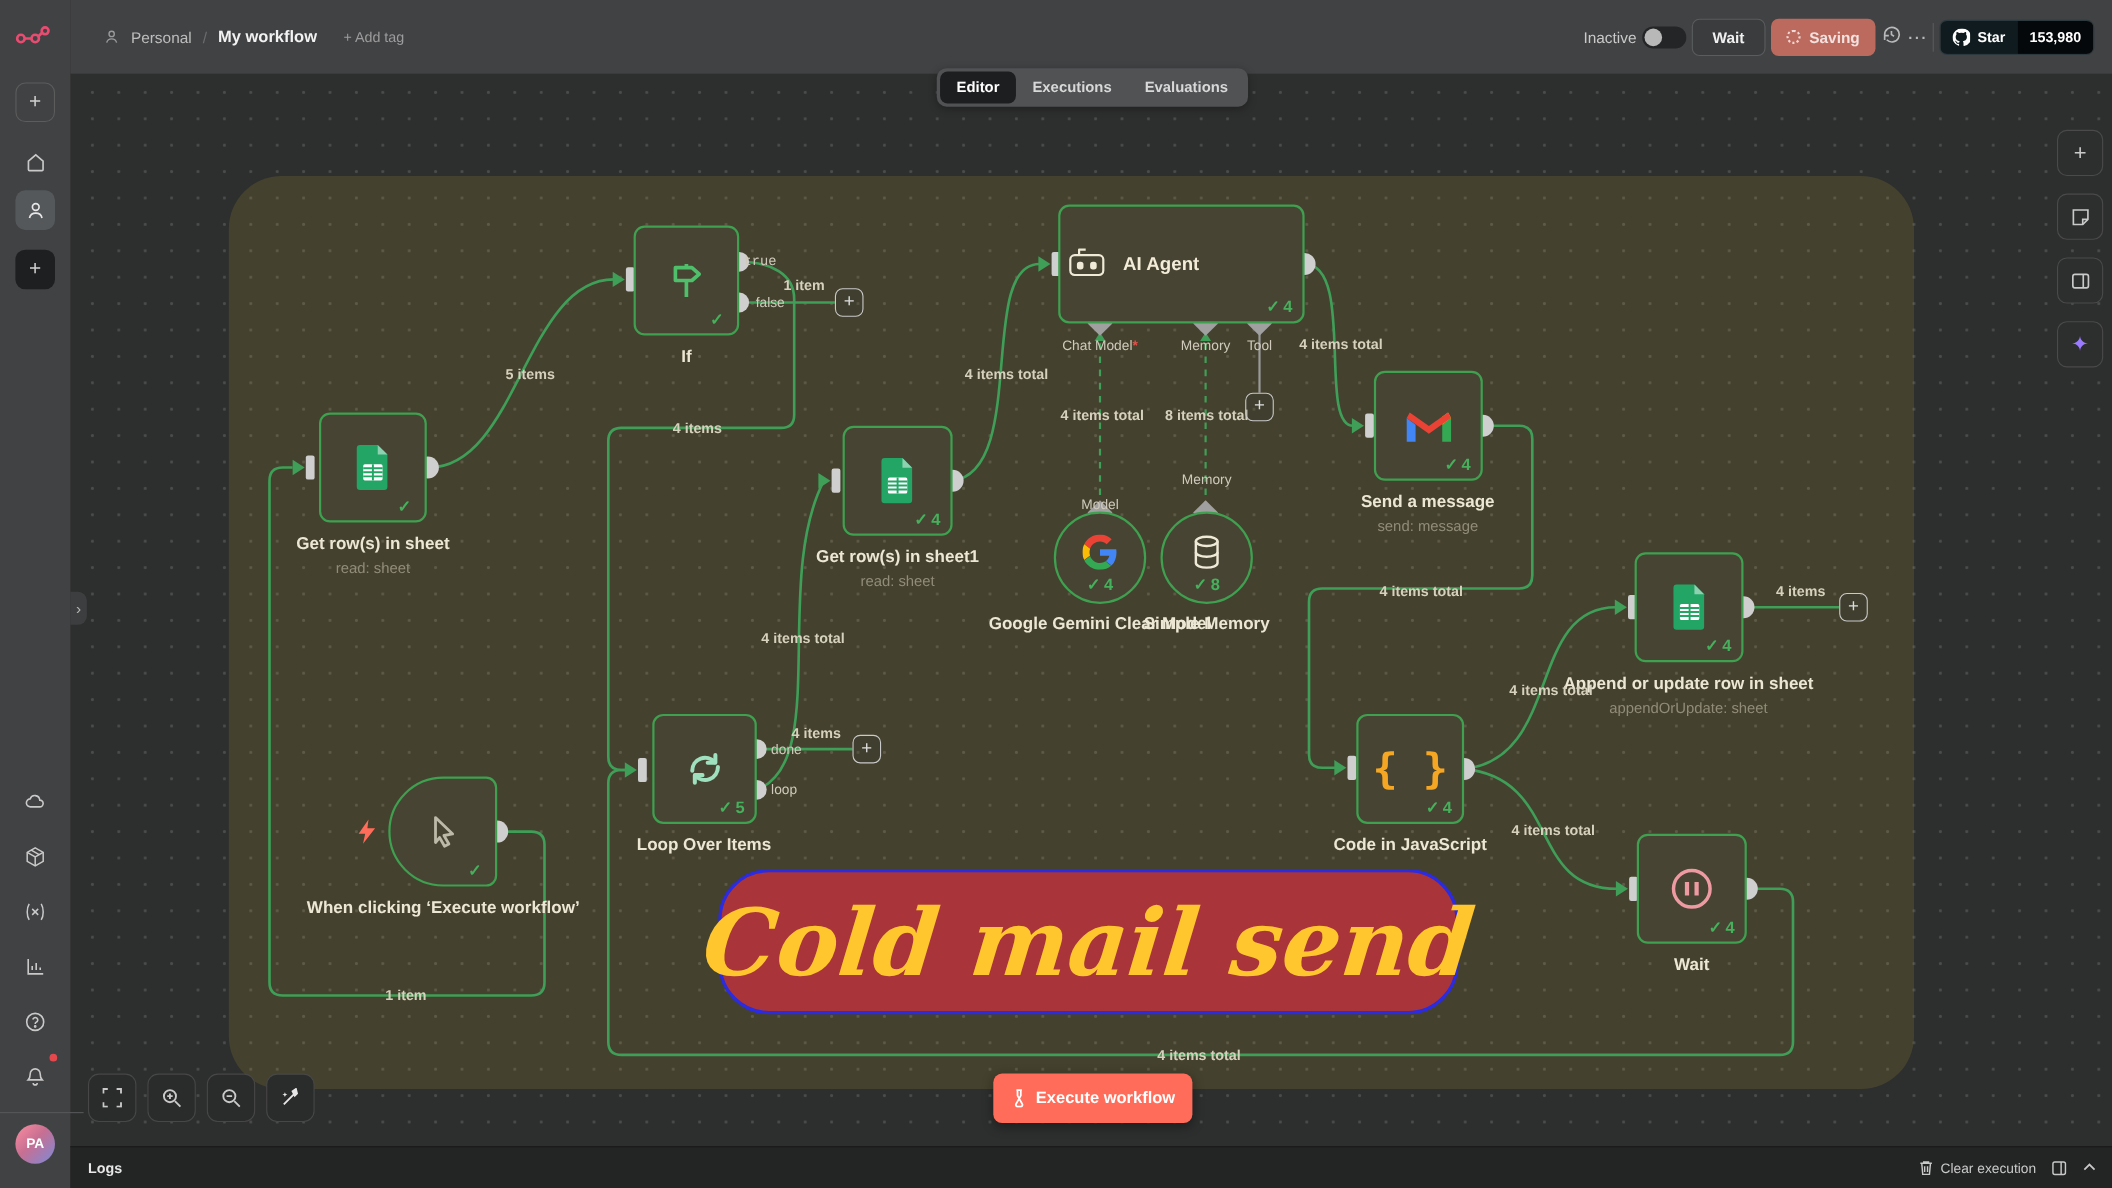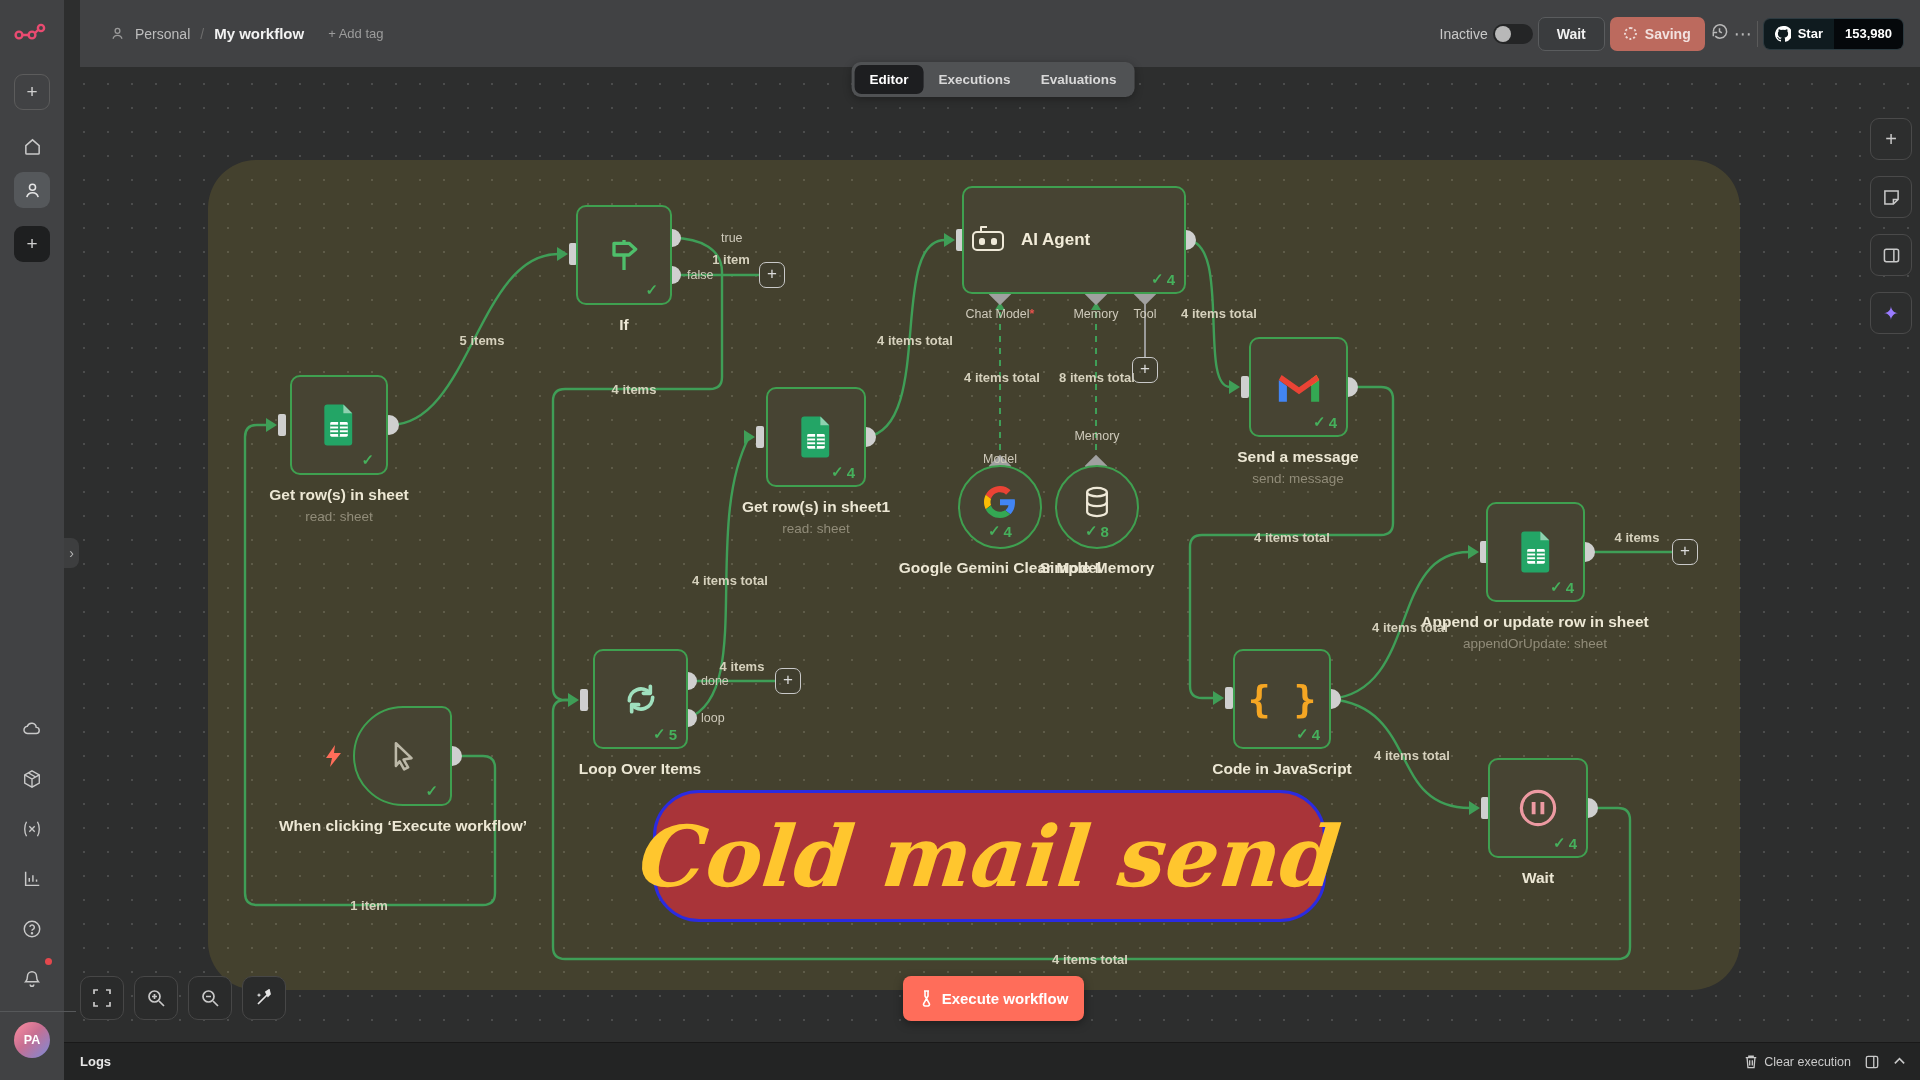--- a/index.html
+++ b/index.html
@@ -70,21 +70,21 @@
   .side-btn.active { background:#55585b; }
   .side-btn.darkfill { background:#1e1f20; font-size:19px; }
   .side-icons-bottom { margin-top:auto; display:flex; flex-direction:column; align-items:center; gap:14px; padding-bottom:14px; }
   .avatar-wrap { width:88px; padding:10px 0 22px; border-top:1px solid #56585a; display:flex; justify-content:center; }
   .avatar { width:36px; height:36px; border-radius:50%; background:linear-gradient(135deg,#f2879d 10%,#c76f92 45%,#7a8bd9 100%);
     color:#fff; font-size:12.5px; font-weight:700; display:flex; align-items:center; justify-content:center; cursor:pointer; }
   .bell-wrap { position:relative; }
   .bell-dot { position:absolute; right:-2px; top:-3px; width:7px; height:7px; border-radius:50%; background:#e4484d; }
 
   
-  .topbar { position:absolute; z-index:10; left:80px; top:0; right:0; height:67px; background:#414244;
+  .topbar { position:absolute; z-index:10; left:64px; top:0; right:0; height:67px; background:#414244;
     display:flex; align-items:center; padding:0 16px 0 30px; }
   .crumbs { display:flex; align-items:center; gap:10px; }
   .crumb-proj { color:#bdbdbd; font-size:14px; }
   .crumb-sep { color:#6d6d6d; font-size:14px; }
   .crumb-title { color:#f2f2f2; font-size:15px; font-weight:700; }
   .add-tag { color:#9c9c9c; font-size:13px; margin-left:14px; cursor:pointer; }
   .top-right { margin-left:auto; display:flex; align-items:center; gap:5px; }
   .inactive-lbl { color:#c9c9c9; font-size:14px; }
   .toggle { width:40px; height:20px; border-radius:10px; background:#242526; position:relative; cursor:pointer; }
   .toggle .knob { position:absolute; left:2px; top:2px; width:16px; height:16px; border-radius:50%; background:#b8b8b8; }
@@ -393,21 +393,21 @@
         <div class="elabel" style="left: 915px; top: 340px;">4 items total</div>
         <div class="elabel" style="left: 1219px; top: 313px;">4 items total</div>
         <div class="elabel" style="left: 1002px; top: 377px;">4 items total</div>
         <div class="elabel" style="left: 1097px; top: 377px;">8 items total</div>
         <div class="elabel" style="left: 1292px; top: 537px;">4 items total</div>
         <div class="elabel" style="left: 1410px; top: 627px;">4 items total</div>
         <div class="elabel" style="left: 1412px; top: 755px;">4 items total</div>
         <div class="elabel" style="left: 1637px; top: 537px;">4 items</div>
         <div class="elabel" style="left: 1090px; top: 959px;">4 items total</div>
         <div class="elabel" style="left: 369px; top: 905px;">1 item</div>
-        <div class="plabel" style="left: 721px; top: 238px;">true</div>
+        <div class="plabel" style="left: 676px; top: 238px; font-family: Liberation Mono, monospace;">true</div>
         <div class="plabel" style="left: 687px; top: 275px;">false</div>
         <div class="plabel" style="left: 701px; top: 681px;">done</div>
         <div class="plabel" style="left: 701px; top: 718px;">loop</div>
         <div class="plabel center" style="left: 1000px; top: 314px;">Chat Model<span class="req">*</span></div>
         <div class="plabel center" style="left: 1096px; top: 314px;">Memory</div>
         <div class="plabel center" style="left: 1145px; top: 314px;">Tool</div>
         <div class="plabel center" style="left: 1000px; top: 436px; margin-top: 23px;">Model</div>
         <div class="plabel center" style="left: 1097px; top: 436px;">Memory</div>
       </div>
 

